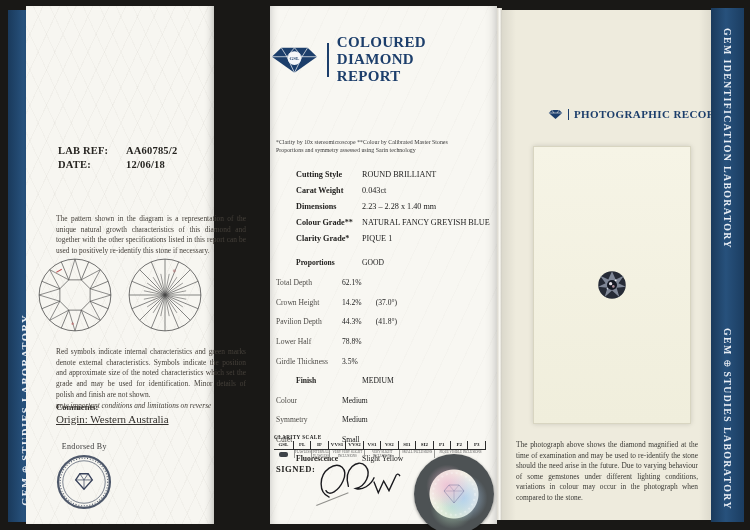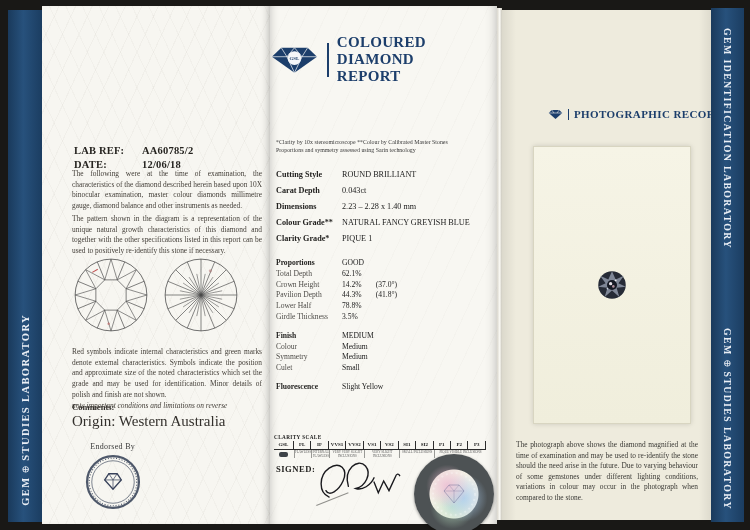--- a/index.html
+++ b/index.html
@@ -12,21 +12,21 @@
   #spine-left{left:8px;top:10px;width:34px;height:512px;justify-content:flex-end;padding-bottom:16px;box-sizing:border-box;}
   #spine-right{left:711px;top:8px;width:33px;height:514px;justify-content:space-between;
                padding:20px 0 12px;box-sizing:border-box;}
   .vtext{color:#e9eef5;font-weight:bold;font-size:10.5px;letter-spacing:1.4px;
          writing-mode:vertical-rl;white-space:nowrap;}
   .vtext.up{transform:rotate(180deg);}
   .globe{margin:3px 0;font-weight:normal;font-size:10px;}
 
   
   .panel{position:absolute;}
-  #panel-left{left:42px;top:6px;width:228px;height:518px;background:#f7f6f1;
+  #panel-left{left:26px;top:6px;width:188px;height:518px;background:#f7f6f1;
     background-image:repeating-linear-gradient(115deg,rgba(120,110,95,.05) 0 1px,transparent 1px 15px),
                      repeating-linear-gradient(65deg,rgba(120,110,95,.045) 0 1px,transparent 1px 15px);
     box-shadow:inset -7px 0 10px -7px rgba(0,0,0,.35);}
   #panel-center{left:270px;top:6px;width:227px;height:518px;background:#f8f7f2;
     background-image:repeating-linear-gradient(115deg,rgba(120,110,95,.028) 0 1px,transparent 1px 18px);
     box-shadow:inset 8px 0 10px -8px rgba(0,0,0,.22), inset -8px 0 12px -8px rgba(0,0,0,.28);}
   #page-edge{position:absolute;left:497px;top:8px;width:5px;height:512px;
     background:linear-gradient(90deg,#d9d6cc,#fbfaf5 55%,#c9c6ba);}
   #panel-right{left:502px;top:10px;width:209px;height:510px;background:#eeebdd;
     background-image:linear-gradient(90deg,rgba(0,0,0,.08),rgba(0,0,0,0) 14px),
@@ -36,37 +36,37 @@
   .labrow{position:absolute;left:32px;top:138px;width:190px;font-size:10.5px;font-weight:bold;
           color:#262420;letter-spacing:.2px;line-height:14px;}
   .labrow .lr{display:flex;}
   .labrow .ll{width:68px;}
   .para{position:absolute;left:30px;width:190px;font-size:7.4px;line-height:10.7px;
         text-align:justify;color:#45403a;}
   #para1{top:163px;} #para2{top:208px;} #para3{top:341px;}
   .para-note{display:block;font-style:italic;}
   .comments{position:absolute;left:30px;top:396px;color:#33302c;}
   .comments .cl{font-weight:bold;font-size:8.6px;}
-  .comments .cv{font-size:15px;margin-top:1px;}
+  .comments .cv{font-size:11px;margin-top:1px;text-decoration:underline;}
   .diagrams{position:absolute;left:0;top:250px;width:100%;display:flex;justify-content:center;gap:12px;}
   .endorsed{position:absolute;left:0;top:436px;width:62%;display:flex;flex-direction:column;
             align-items:center;gap:2px;}
   .endorsed .el{font-size:8px;color:#3a3a3a;letter-spacing:.3px;}
 
   
   .c-header{position:absolute;left:0px;top:28px;display:flex;align-items:center;gap:8px;}
   .c-divider{width:2px;height:34px;background:#1c3e6b;}
   .c-title{font-size:15px;font-weight:bold;color:#1c3e6b;line-height:17px;letter-spacing:.3px;}
   .footnotes{position:absolute;left:6px;top:132px;font-size:5.9px;line-height:8.2px;color:#3b3b3b;}
   .spectable{position:absolute;left:6px;top:164px;width:216px;color:#1b1b1b;}
   .trow{display:flex;align-items:baseline;}
   .b1{height:16px;font-size:8.2px;}
-  .b2{height:10.8px;font-size:7.6px;}
+  .b2{height:10.8px;font-size:7.6px;margin-top:9px;}
   .trow .tl{width:66px;flex:none;color:#4e4c48;}
-  .trow.head .tl{font-weight:bold;color:#232220;}
+  .trow.head .tl{font-weight:bold;color:#232220;margin-left:20px;}
   .trow .tv{white-space:nowrap;}
   .trow .tn{margin-left:14px;}
   .gap{margin-top:8px;}
   .clarity{position:absolute;left:4px;top:428px;width:212px;}
   .clabel{font-size:5.2px;font-weight:bold;letter-spacing:.4px;color:#1a1a1a;margin-bottom:1px;}
   .cgrades{display:flex;border-bottom:1.5px solid #2c2c2c;border-right:1px solid #2c2c2c;}
   .cg{flex:1;text-align:center;font-size:5px;font-weight:bold;color:#141414;
       border-left:1px solid #2c2c2c;padding:1px 0 2px;}
   .cg.wide{flex:1.15;}
   .csubs{display:flex;}
@@ -112,21 +112,20 @@
     <div class="labrow">
       <div class="lr">
           <span class="ll">LAB REF:</span>
         <span>AA60785/2</span>
         </div>
       <div class="lr">
           <span class="ll">DATE:</span>
         <span>12/06/18</span>
         </div>
     </div>
-    <div class="para" id="para1">The following were at the time of examination, the characteristics of the diamond described herein based upon 10X binocular examination, master colour diamonds millimetre gauge, diamond balance and other instruments as needed.</div>
     <div class="para" id="para2">The pattern shown in the diagram is a representation of the unique natural growth characteristics of this diamond and together with the other specifications listed in this report can be used to positively re-identify this stone if necessary.</div>
 
     <div class="diagrams">
       <svg width="78" height="78" viewBox="0 0 100 100">
         <circle cx="50" cy="50" r="46" fill="none" stroke="#4a4a4a" stroke-width="1"></circle>
         <path d="M69.4,58 L58,69.4 L42,69.4 L30.6,58 L30.6,42 L42,30.6 L58,30.6 L69.4,42 Z" fill="none" stroke="#4a4a4a" stroke-width=".9"></path>
         <path d="M69.4,58 L92.5,67.6 M58,69.4 L67.6,92.5 M42,69.4 L32.4,92.5 M30.6,58 L7.5,67.6 M30.6,42 L7.5,32.4 M42,30.6 L32.4,7.5 M58,30.6 L67.6,7.5 M69.4,42 L92.5,32.4" stroke="#4a4a4a" stroke-width=".9" fill="none"></path>
         <path d="M96,50 L69.4,42 M96,50 L69.4,58 M82.5,82.5 L69.4,58 M82.5,82.5 L58,69.4 M50,96 L58,69.4 M50,96 L42,69.4 M17.5,82.5 L42,69.4 M17.5,82.5 L30.6,58 M4,50 L30.6,58 M4,50 L30.6,42 M17.5,17.5 L30.6,42 M17.5,17.5 L42,30.6 M50,4 L42,30.6 M50,4 L58,30.6 M82.5,17.5 L58,30.6 M82.5,17.5 L69.4,42" stroke="#4a4a4a" stroke-width=".8" fill="none"></path>
         <path d="M26,21 l7,-4" stroke="#c05252" stroke-width="1.4" fill="none"></path>
         <circle cx="47" cy="87" r="1.6" fill="#c05252" opacity=".55"></circle>
@@ -181,21 +180,21 @@
       <div>*Clarity by 10x stereomicroscope  **Colour by Calibrated Master Stones</div>
       <div>Proportions and symmetry assessed using Sarin technology</div>
     </div>
 
     <div class="spectable">
       <div class="trow head b1">
           <span class="tl">Cutting Style</span>
           <span class="tv">ROUND BRILLIANT</span>
         </div>
       <div class="trow head b1">
-          <span class="tl">Carat Depth</span>
+          <span class="tl">Carat Weight</span>
           <span class="tv">0.043ct</span>
         </div>
       <div class="trow head b1">
           <span class="tl">Dimensions</span>
           <span class="tv">2.23 – 2.28 x 1.40 mm</span>
         </div>
       <div class="trow head b1">
           <span class="tl">Colour Grade**</span>
           <span class="tv">NATURAL FANCY GREYISH BLUE</span>
         </div>

